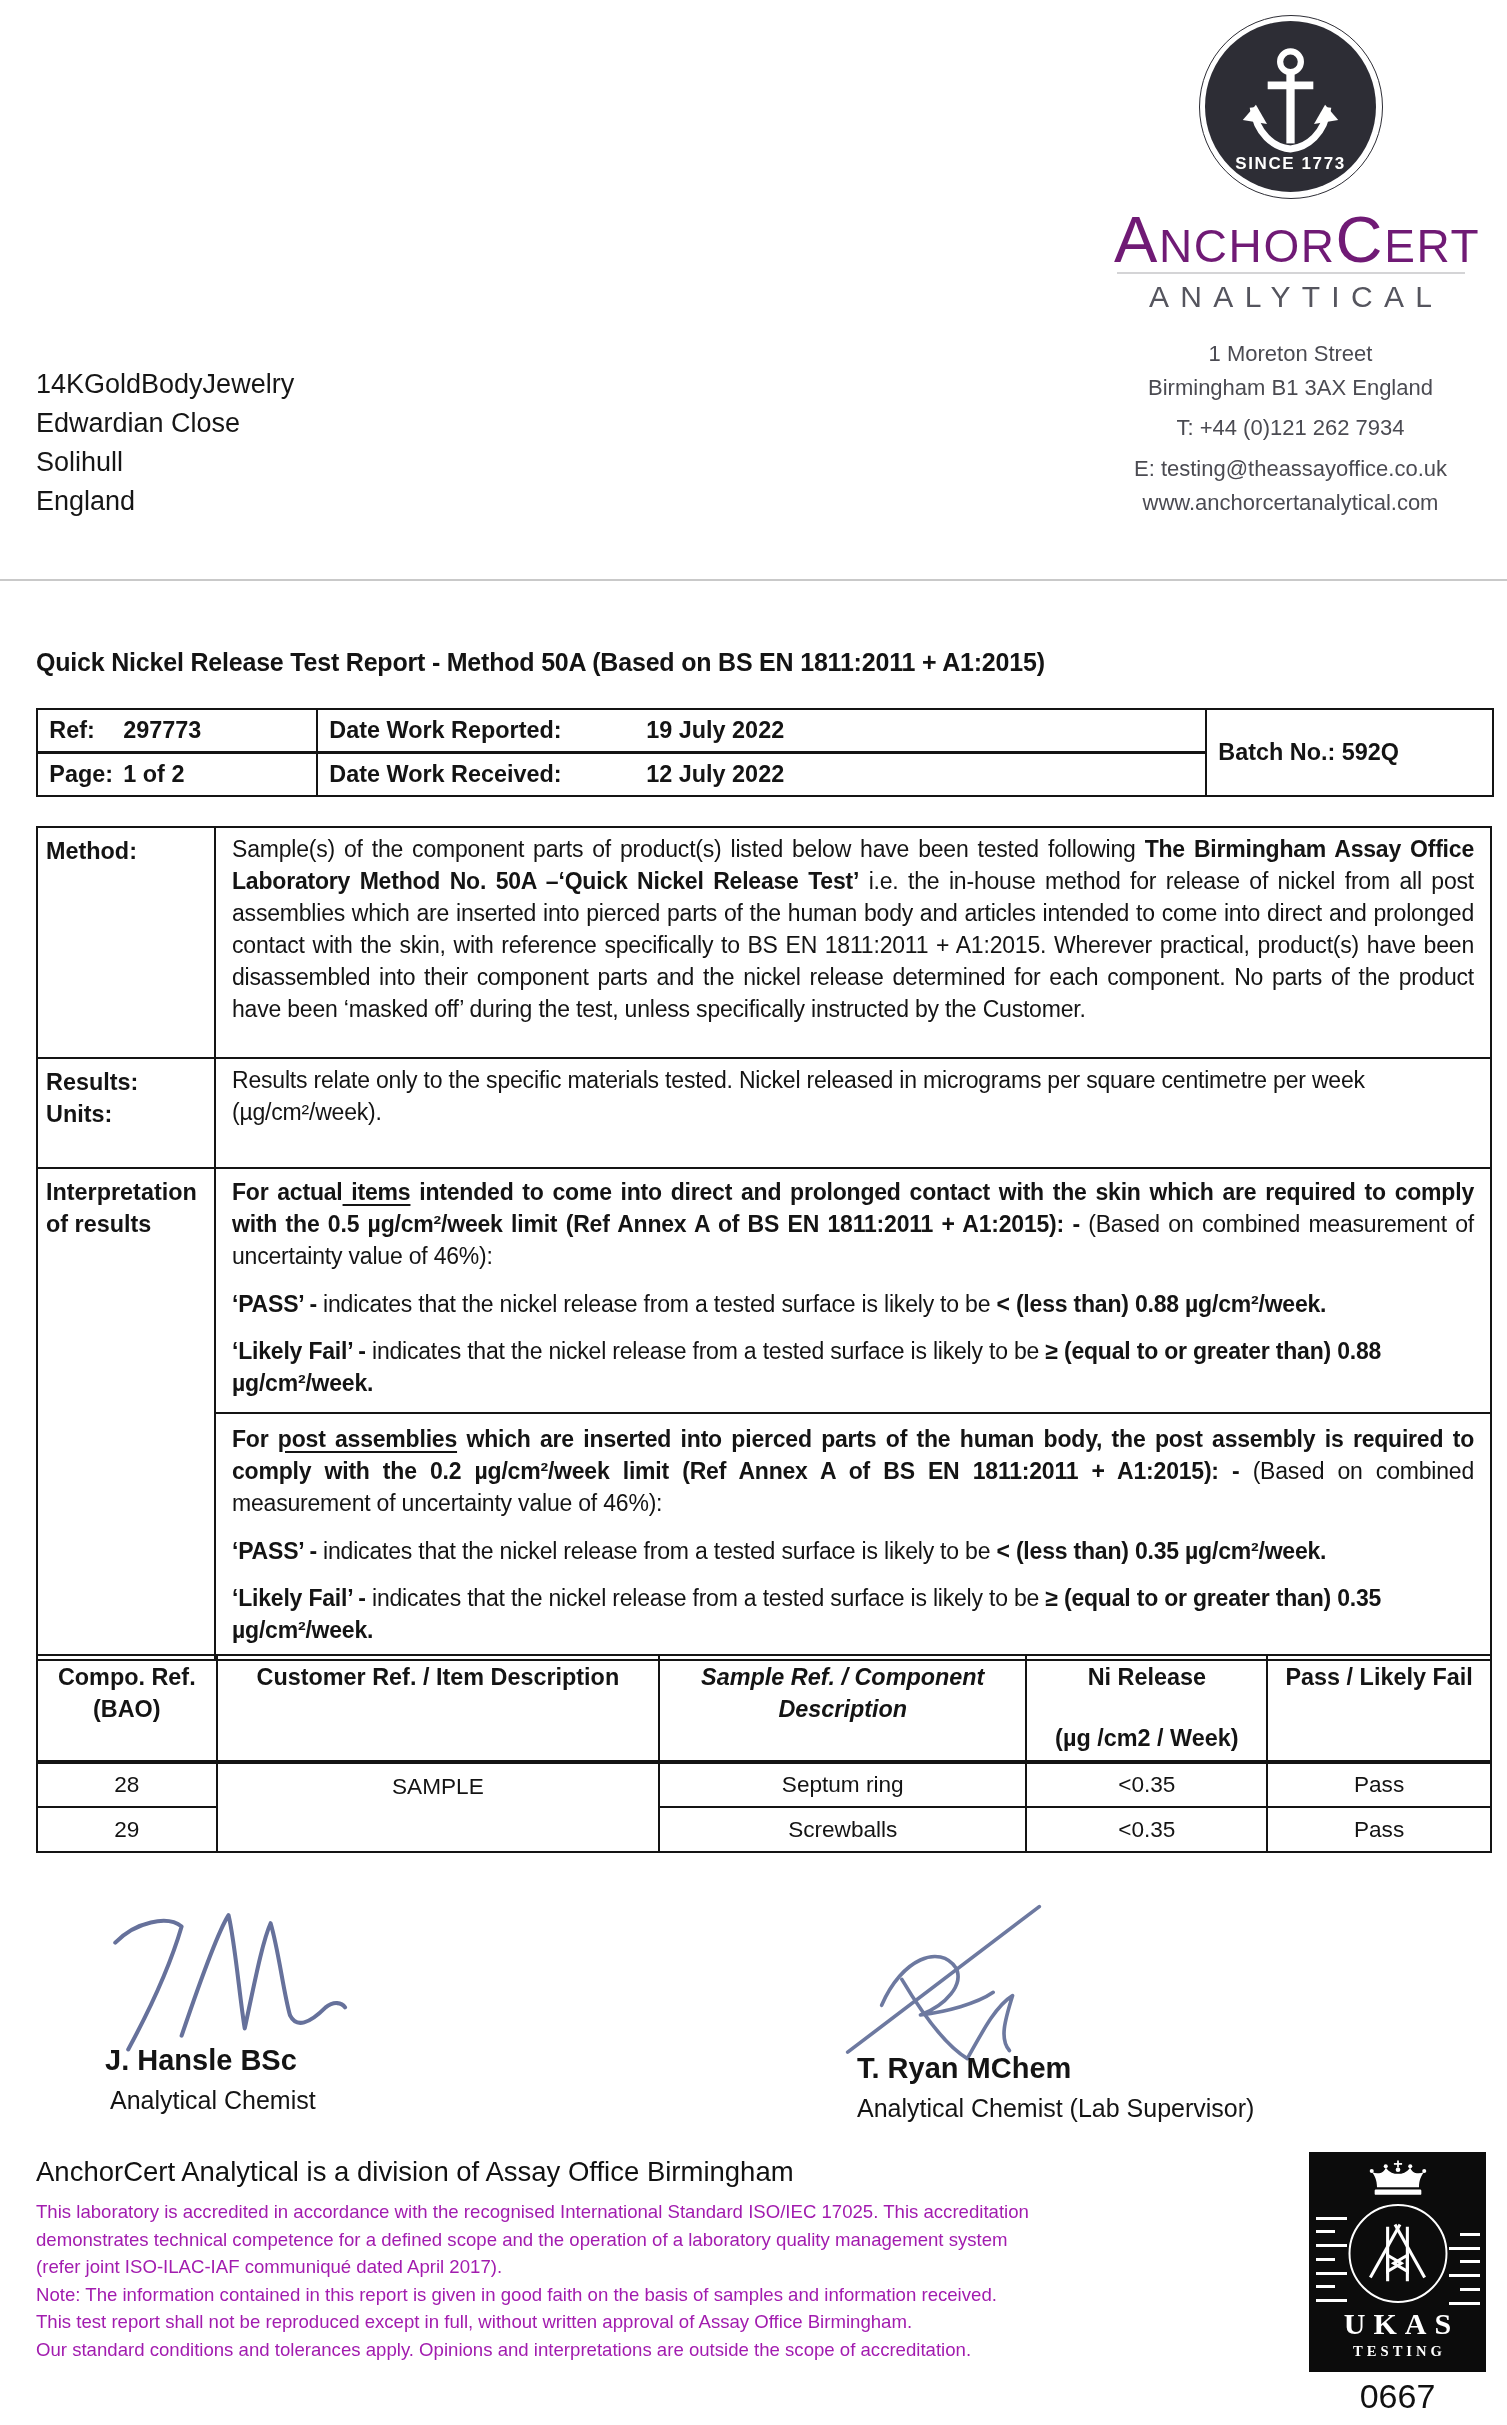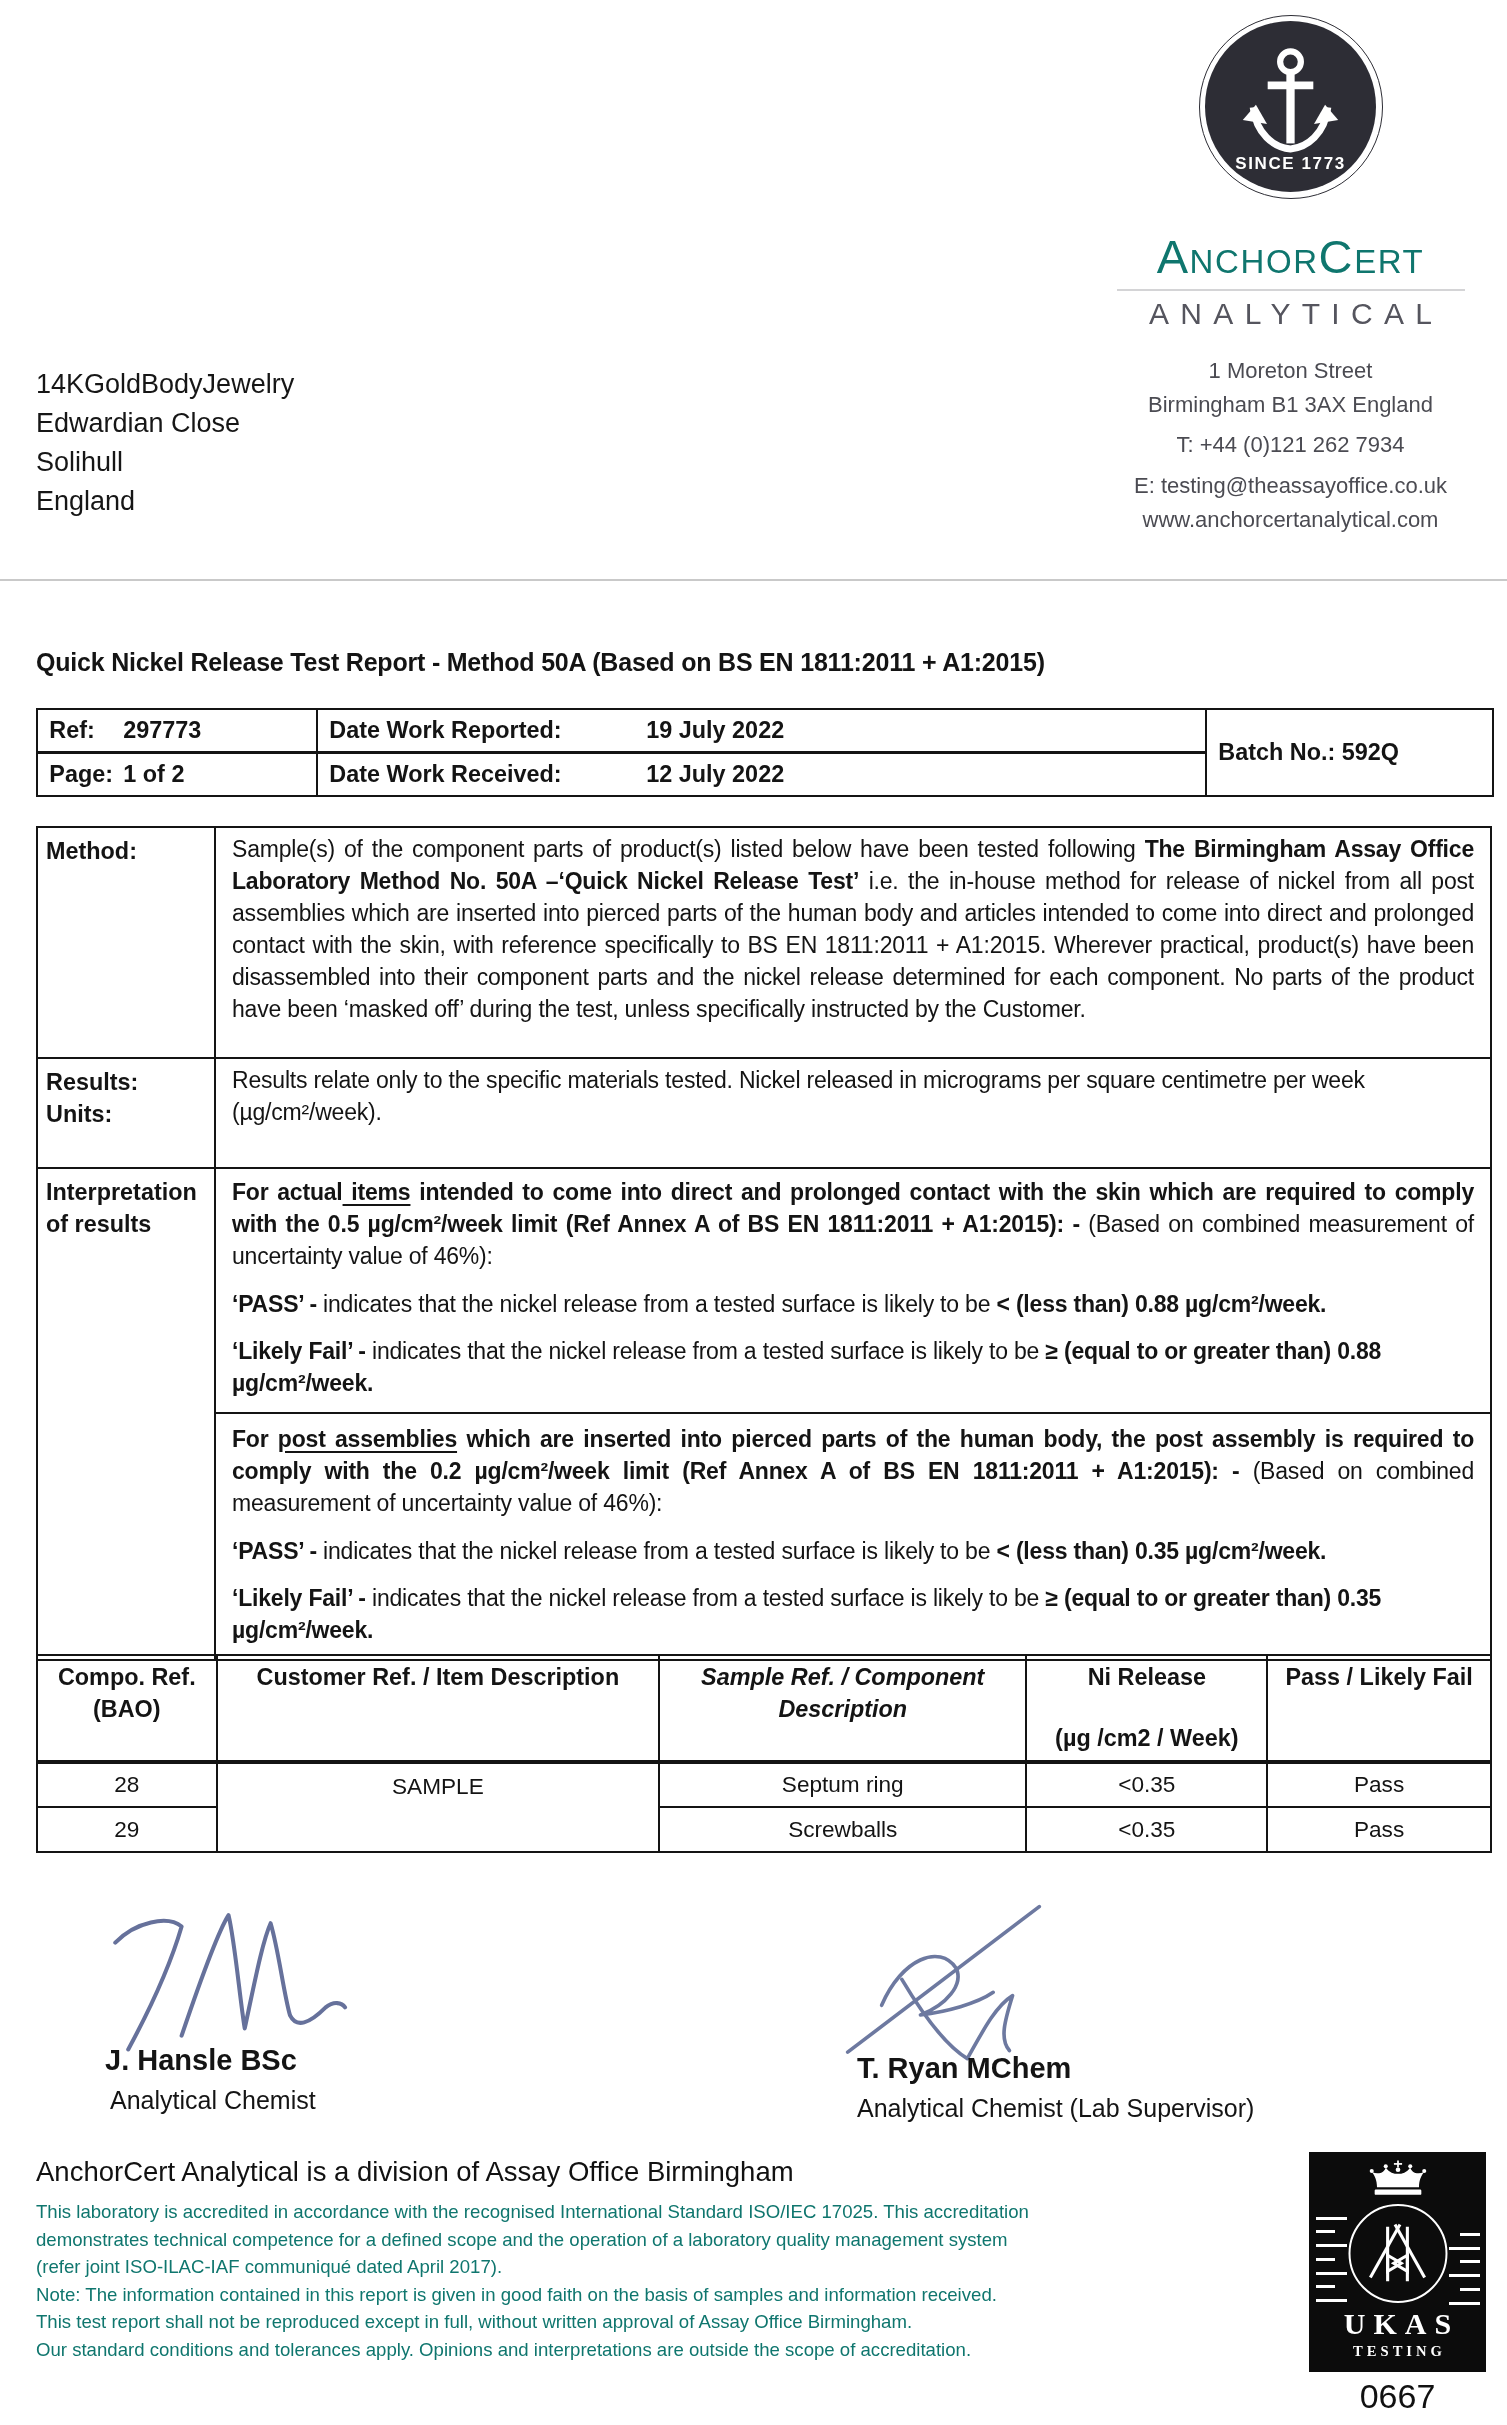--- a/index.html
+++ b/index.html
@@ -22,22 +22,22 @@
   .logo-circle {
     width:171px; height:171px; border-radius:50%; background:#2d2d35; position:relative;
     display:flex; align-items:center; justify-content:center;
   }
   .anchor-svg { width:105px; height:121px; margin-top:-14.6px; }
   .since {
     position:absolute; bottom:18px; left:0; right:0; text-align:center;
     color:#ffffff; font-size:17px; font-weight:bold; letter-spacing:1.6px;
   }
   .brand-name {
-    margin-top:32px; font-variant-caps:small-caps; font-size:47px; font-weight:500;
-    color:#0f766e; letter-spacing:1.6px; line-height:52px;
+    margin-top:15px; font-variant-caps:small-caps; font-size:65px; font-weight:500;
+    color:#701a75; letter-spacing:1.6px; line-height:52px;
   }
   .brand-rule { margin:6.5px auto 0 auto; width:348px; height:1.6px; background:#d4d4d6; }
   .brand-sub { margin-top:6.5px; font-size:30px; font-weight:300; color:#55555e; letter-spacing:11.3px; padding-left:11.3px; }
   .contact { margin-top:22.6px; font-size:22px; color:#4b4b52; line-height:34px; }
   .contact .gap { margin-top:6.5px; }
 
   
   .top-rule { position:absolute; left:0; top:579px; width:1507px; height:1.6px; background:#c9c9c9; }
   .doc-title { position:absolute; left:36px; top:648px; font-size:25px; font-weight:bold; letter-spacing:-0.2px; }
 
@@ -85,21 +85,21 @@
   .sig path { fill:none; stroke-linecap:round; stroke-linejoin:round; }
   .sig-left  { left:91px;  top:1894px; width:267px; height:162px; }
   .sig-right { left:825px; top:1884px; width:279px; height:190px; }
   .sig-name  { position:absolute; font-size:29px; font-weight:bold; }
   .sig-title { position:absolute; font-size:25px; }
   .n1 { left:105px;  top:2044px; } .t1 { left:110px;  top:2086px; }
   .n2 { left:857px; top:2052px; } .t2 { left:857px; top:2094px; }
 
   
   .footer-heading { position:absolute; left:36px; top:2156px; font-size:27.5px; color:#111; }
-  .footer-lines { position:absolute; left:36px; top:2198px; font-size:18.6px; line-height:27.5px; color:#0f766e; white-space:nowrap; }
+  .footer-lines { position:absolute; left:36px; top:2198px; font-size:18.6px; line-height:27.5px; color:#a21caf; white-space:nowrap; }
 
   
   .ukas { position:absolute; left:1309px; top:2152px; width:177px; height:220px; background:#0c0c0c; }
   .crown { position:absolute; left:50%; transform:translateX(-50%); top:3.2px; width:70px; height:47px; }
   .ukas-circle {
     position:absolute; left:50%; transform:translateX(-50%); top:52px;
     width:99px; height:99px; border:2.4px solid #fff; border-radius:50%;
     display:flex; align-items:center; justify-content:center;
   }
   .ukas-glyph { width:74px; height:74px; }

